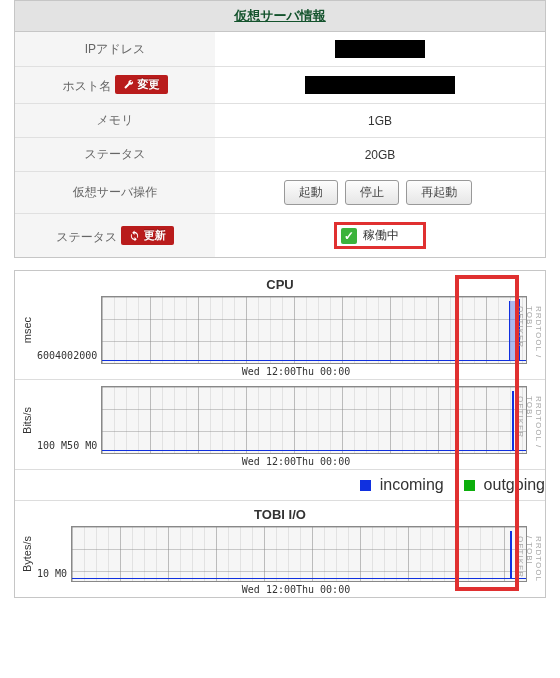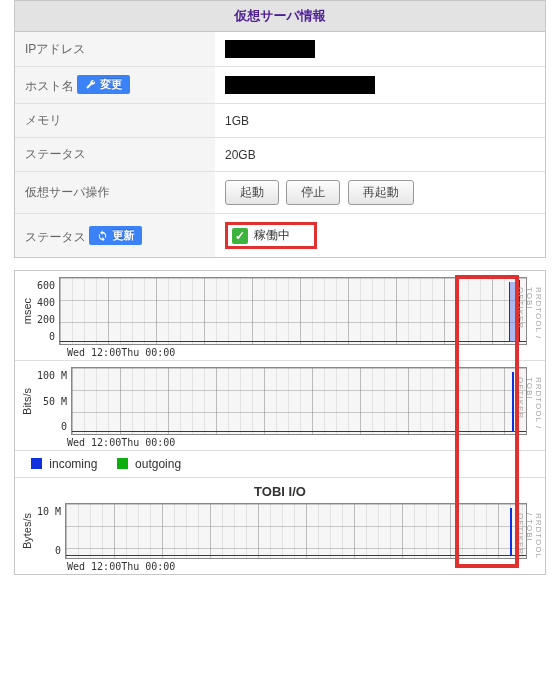--- a/index.html
+++ b/index.html
@@ -13,43 +13,45 @@
   }
   .panel {
     border: 1px solid #c6c6c6;
     margin: 0 14px 12px 14px;
   }
   .panel-title {
     background: #e3e3e3;
     text-align: center;
     font-weight: bold;
     font-size: 13px;
-    color: #4c1d95;
+    color: #14532d;
     padding: 6px 0;
     border-bottom: 1px solid #c6c6c6;
+    text-decoration: underline;
   }
   table.info {
     border-collapse: collapse;
     width: 100%;
   }
   table.info td {
     border-top: 1px solid #e0e0e0;
     padding: 8px 10px;
     vertical-align: middle;
+    text-align: center;
   }
   table.info tr:first-child td { border-top: none; }
   table.info td.key {
     width: 180px;
     background: #f5f5f5;
     color: #666;
   }
   .btn-pill {
     display: inline-flex;
     align-items: center;
-    background: #3b82f6;
+    background: #b91c1c;
     color: #fff;
     font-size: 11px;
     font-weight: bold;
     padding: 2px 8px;
     border-radius: 2px;
     cursor: pointer;
     text-shadow: 0 -1px 0 rgba(0,0,0,.3);
   }
   .btn-pill svg { margin-right: 4px; }
   .redact {
@@ -113,21 +115,21 @@
   .ylabel {
     writing-mode: vertical-rl;
     transform: rotate(180deg);
     font-size: 11px;
     color: #333;
     font-family: Verdana, sans-serif;
     margin-right: 4px;
   }
   .yaxis {
     display: flex;
-    flex-direction: column;
+    flex-direction: row;
     justify-content: space-between;
     align-items: flex-end;
     font-size: 10px;
     color: #333;
     font-family: monospace;
     padding: 2px 4px 2px 0;
     height: 62px;
   }
   .plot {
     position: relative;
@@ -152,42 +154,42 @@
     position: absolute; left:0; right:0; bottom:2px; height:1px; background:#1030e0;
   }
   .spike { position:absolute; bottom:2px; width:2px; background:#1030e0; }
   .spike.green { background:#0cae0c; }
   .area-blue {
     position:absolute; bottom:2px; background: rgba(80,110,230,.45);
     border-left:1px solid #1030e0;
   }
   .xaxis {
     display: flex;
-    justify-content: flex-start;
+    justify-content: center;
     font-size: 10px;
     font-family: monospace;
     color: #333;
     padding: 2px 6px 0 4px;
     margin-left: 48px;
     margin-right: 14px;
   }
   .rrd {
     position: absolute;
     right: 2px;
     top: 10px;
     writing-mode: vertical-rl;
     font-size: 8px;
     letter-spacing: 1px;
     color: #a8a8a8;
     font-family: Verdana, sans-serif;
   }
   .legend {
-    text-align: left;
+    text-align: right;
     padding: 6px 0;
-    font-size: 12px;
+    font-size: 16px;
     font-family: Verdana, sans-serif;
     border-bottom: 1px solid #ddd;
   }
   .legend .sw {
     display:inline-block; width:11px; height:11px; margin: 0 4px 0 16px; vertical-align:-1px;
   }
   .resource-highlight {
     position:absolute;
     border:4px solid #e03030;
     right: 26px;
@@ -257,20 +259,21 @@
     </tr>
   </tbody>
     </table>
 </div>
 
 <div class="panel">
   <div class="resource-body">
     <div class="resource-highlight"></div>
 
     <div class="chart-block">
+      <div class="chart-title">CPU</div>
       <div class="chart-area">
         <div class="ylabel">msec</div>
         <div class="yaxis">
           <span>600</span>
           <span>400</span>
           <span>200</span>
           <span>0</span>
         </div>
         <div class="plot">
           <div class="sub-grid"></div>

